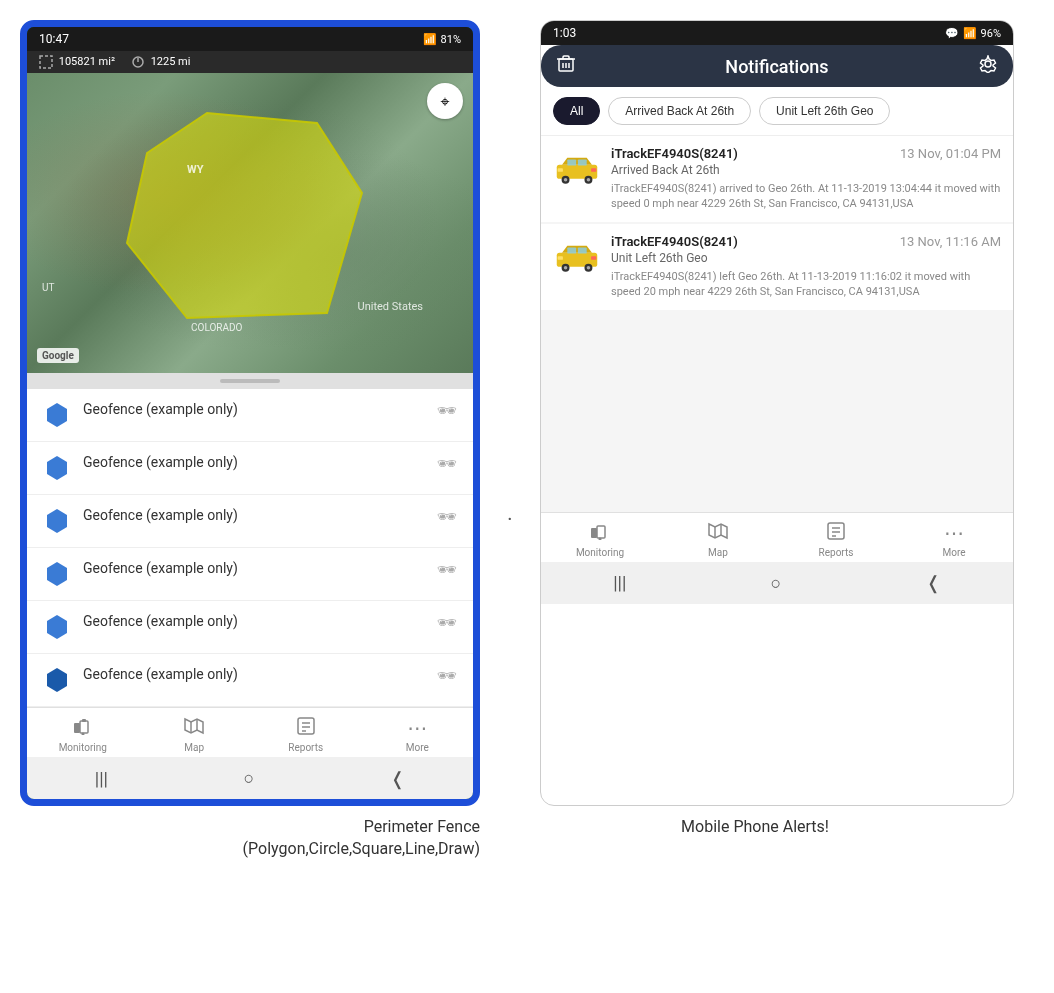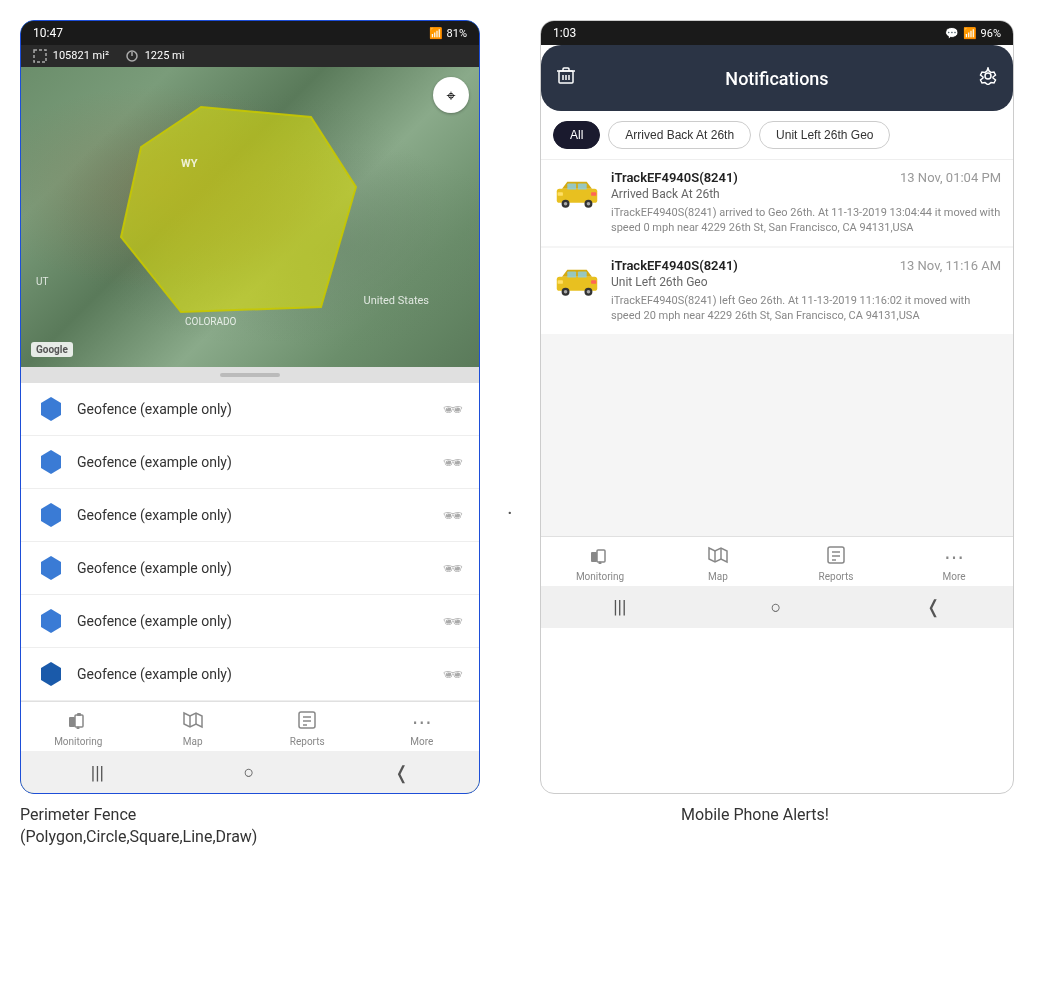--- a/index.html
+++ b/index.html
@@ -20,21 +20,21 @@
       width: 1054px;
       padding: 20px 20px 0 20px;
       gap: 20px;
     }
 
     
     .phone {
       width: 460px;
       border-radius: 14px;
       overflow: hidden;
-      border: 1px solid #1d4ed8;
+      border: 7px solid #1d4ed8;
       background: #14532d;
       flex-shrink: 0;
     }
 
     .status-bar {
       background: #1a1a1a;
       color: #fff;
       font-size: 12px;
       padding: 4px 12px;
       display: flex;
@@ -223,21 +223,21 @@
       border-radius: 2px;
     }
 
     
     .geofence-list {
       background: #fff;
     }
 
     .geofence-item {
       display: flex;
-      align-items: center;
+      align-items: flex-start;
       padding: 12px 16px;
       border-bottom: 1px solid #eee;
       gap: 12px;
     }
 
     .geofence-icon {
       width: 28px;
       height: 28px;
       flex-shrink: 0;
     }
@@ -297,21 +297,21 @@
       border: 1px solid #ccc;
       background: #fff;
       flex-shrink: 0;
     }
 
     .notif-header {
       background: #2b3445;
       color: #fff;
       display: flex;
       align-items: center;
-      padding: 22px 16px;
+      padding: 10px 16px;
       gap: 12px;
       border-radius: 20px;
     }
 
     .notif-title {
       flex: 1;
       font-size: 18px;
       font-weight: 500;
       text-align: center;
     }
@@ -412,21 +412,21 @@
     .captions {
       display: flex;
       flex-direction: row;
       width: 1054px;
       padding: 10px 20px 0 20px;
       gap: 20px;
     }
 
     .caption-left {
       width: 460px;
-      text-align: left;
+      text-align: right;
     }
 
     .caption-right {
       width: 430px;
       text-align: center;
     }
 
     .caption-text {
       font-size: 16px;
       color: #333;

